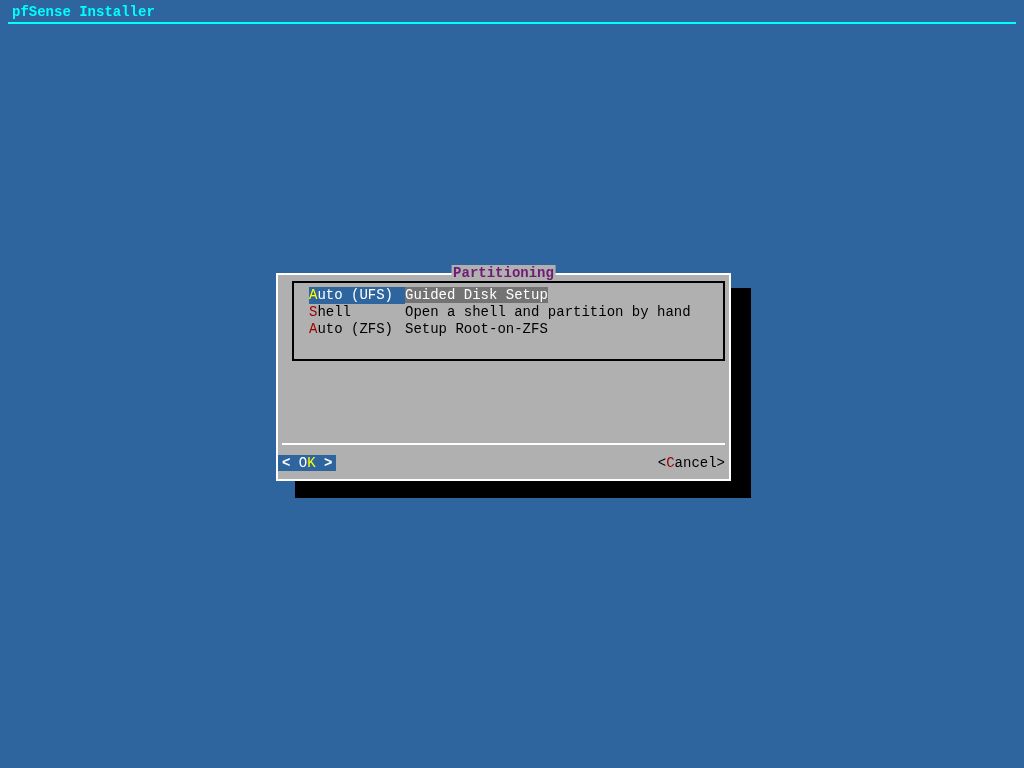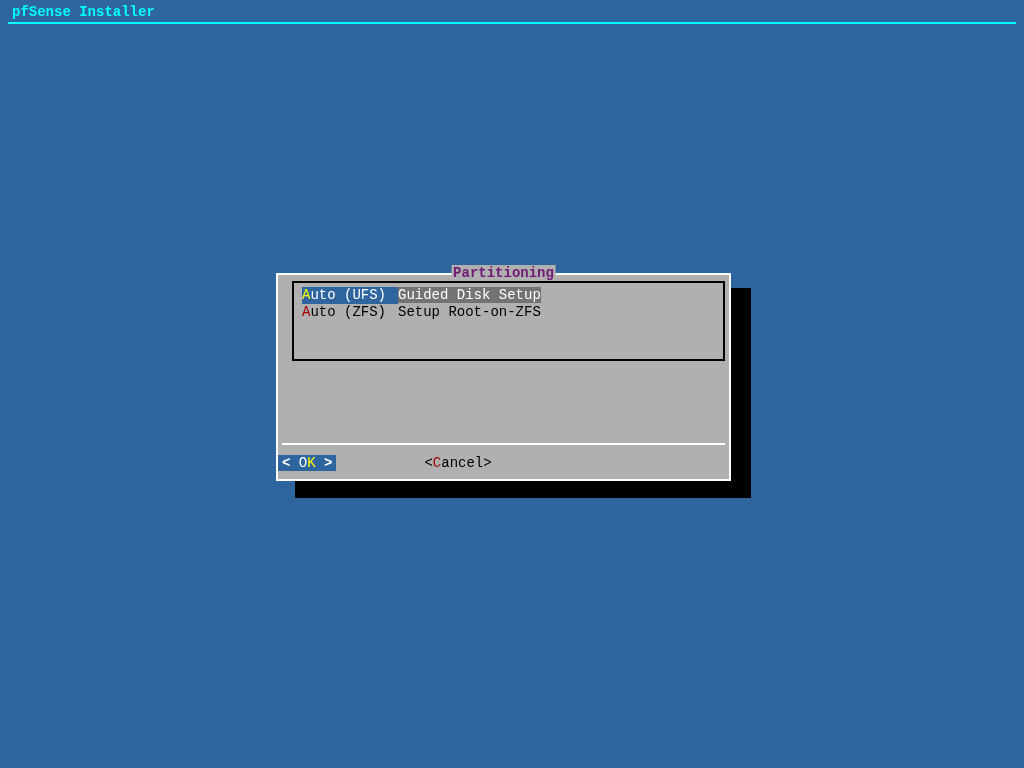--- a/index.html
+++ b/index.html
@@ -64,21 +64,21 @@
   }
 
   .dialog-prompt {
     padding: 6px 10px 2px 10px;
     color: #000000;
   }
 
   .menu-box {
     margin: 6px 4px 0 14px;
     border: 2px solid #000000;
-    padding: 4px 0;
+    padding: 4px 7px;
     height: 80px;
   }
 
   .menu-row {
     display: flex;
     padding: 0 8px;
     height: 17px;
     line-height: 17px;
     white-space: pre;
   }
@@ -121,22 +121,22 @@
     height: 2px;
     background: #ffffff;
   }
 
   .button-bar {
     position: absolute;
     bottom: 8px;
     left: 0;
     right: 0;
     display: flex;
-    justify-content: flex-start;
-    gap: 84px;
+    justify-content: space-between;
+    gap: 61px;
   }
 
   .btn {
     padding: 0 4px;
     color: #000000;
   }
 
   .btn.selected {
     background: #2e659f;
     color: #ffffff;
@@ -164,20 +164,24 @@
 
 <div class="dialog">
   <div class="dialog-title">Partitioning</div>
 
   <div class="menu-box">
     <div class="menu-row selected">
       <span class="menu-label"><span class="hotkey">A</span><span class="rest">uto (UFS)</span></span>
       <span class="menu-desc"><span class="menu-desc-inner">Guided Disk Setup</span></span>
     </div>
     <div class="menu-row">
+      <span class="menu-label"><span class="hotkey">S</span><span class="rest">hell</span></span>
+      <span class="menu-desc"><span>Open a shell and partition by hand</span></span>
+    </div>
+    <div class="menu-row">
       <span class="menu-label"><span class="hotkey">A</span><span class="rest">uto (ZFS)</span></span>
       <span class="menu-desc"><span>Setup Root-on-ZFS</span></span>
     </div>
   </div>
 
   <div class="button-rule"></div>
 
   <div class="button-bar">
     <span class="btn selected"><span class="btn-chevron">&lt;</span><span>  O</span><span class="btn-hotkey">K</span><span>  </span><span class="btn-chevron">&gt;</span></span>
     <span class="btn"><span>&lt;</span><span class="btn-hotkey">C</span><span>ancel&gt;</span></span>

